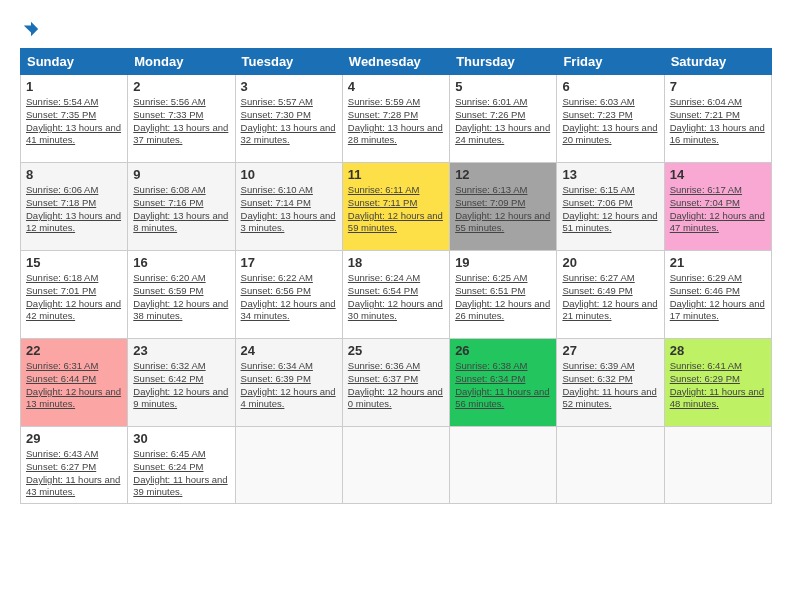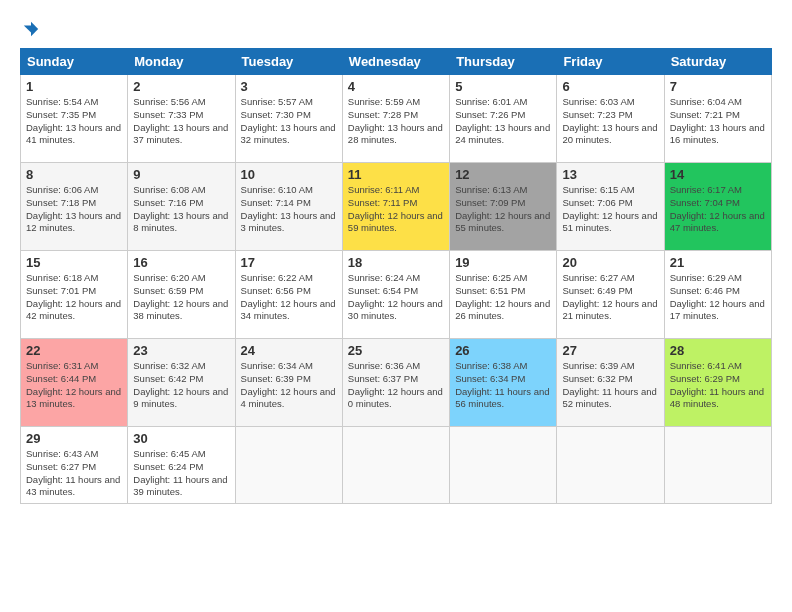--- a/index.html
+++ b/index.html
@@ -86,20 +86,21 @@
       font-size: 13px;
       font-weight: bold;
       color: #333;
       display: block;
       margin-bottom: 2px;
     }
     .day-info {
       font-size: 9.5px;
       color: #444;
       line-height: 1.35;
+      text-decoration: underline;
     }
     .empty {
       background: #f9f9f9 !important;
     }
     .last-row td {
       height: 72px;
     }
   </style>
 </head>
 <body>
@@ -223,21 +224,21 @@
 Daylight: 12 hours
 and 55 minutes.</div>
           </td>
           <td style="background: rgb(245, 245, 245);">
             <span class="day-num">13</span>
             <div class="day-info">Sunrise: 6:15 AM
 Sunset: 7:06 PM
 Daylight: 12 hours
 and 51 minutes.</div>
           </td>
-          <td style="background: #22c55e;">
+          <td style="background: #f9a8d4;">
             <span class="day-num">14</span>
             <div class="day-info">Sunrise: 6:17 AM
 Sunset: 7:04 PM
 Daylight: 12 hours
 and 47 minutes.</div>
           </td>
         </tr>
         <tr>
           <td>
             <span class="day-num">15</span>
@@ -311,21 +312,21 @@
 Daylight: 12 hours
 and 4 minutes.</div>
           </td>
           <td style="background: rgb(245, 245, 245);">
             <span class="day-num">25</span>
             <div class="day-info">Sunrise: 6:36 AM
 Sunset: 6:37 PM
 Daylight: 12 hours
 and 0 minutes.</div>
           </td>
-          <td style="background: #7dd3fc;">
+          <td style="background: #22c55e;">
             <span class="day-num">26</span>
             <div class="day-info">Sunrise: 6:38 AM
 Sunset: 6:34 PM
 Daylight: 11 hours
 and 56 minutes.</div>
           </td>
           <td style="background: rgb(245, 245, 245);">
             <span class="day-num">27</span>
             <div class="day-info">Sunrise: 6:39 AM
 Sunset: 6:32 PM

